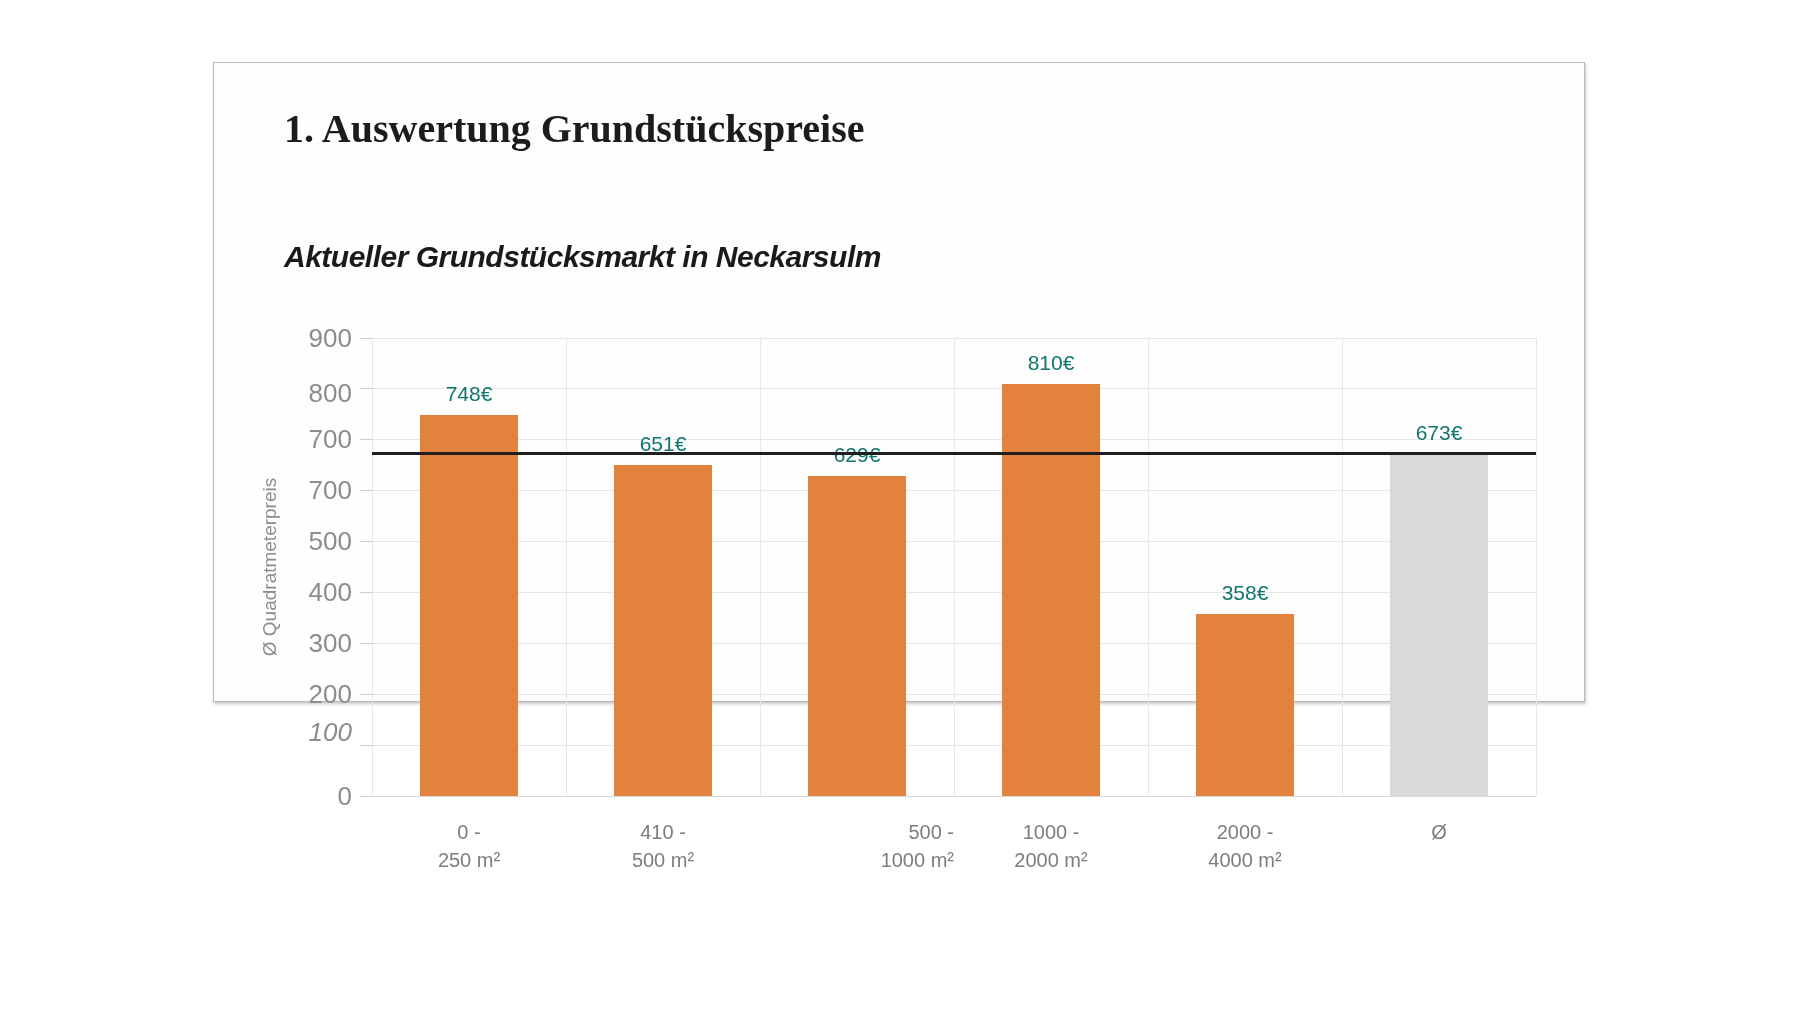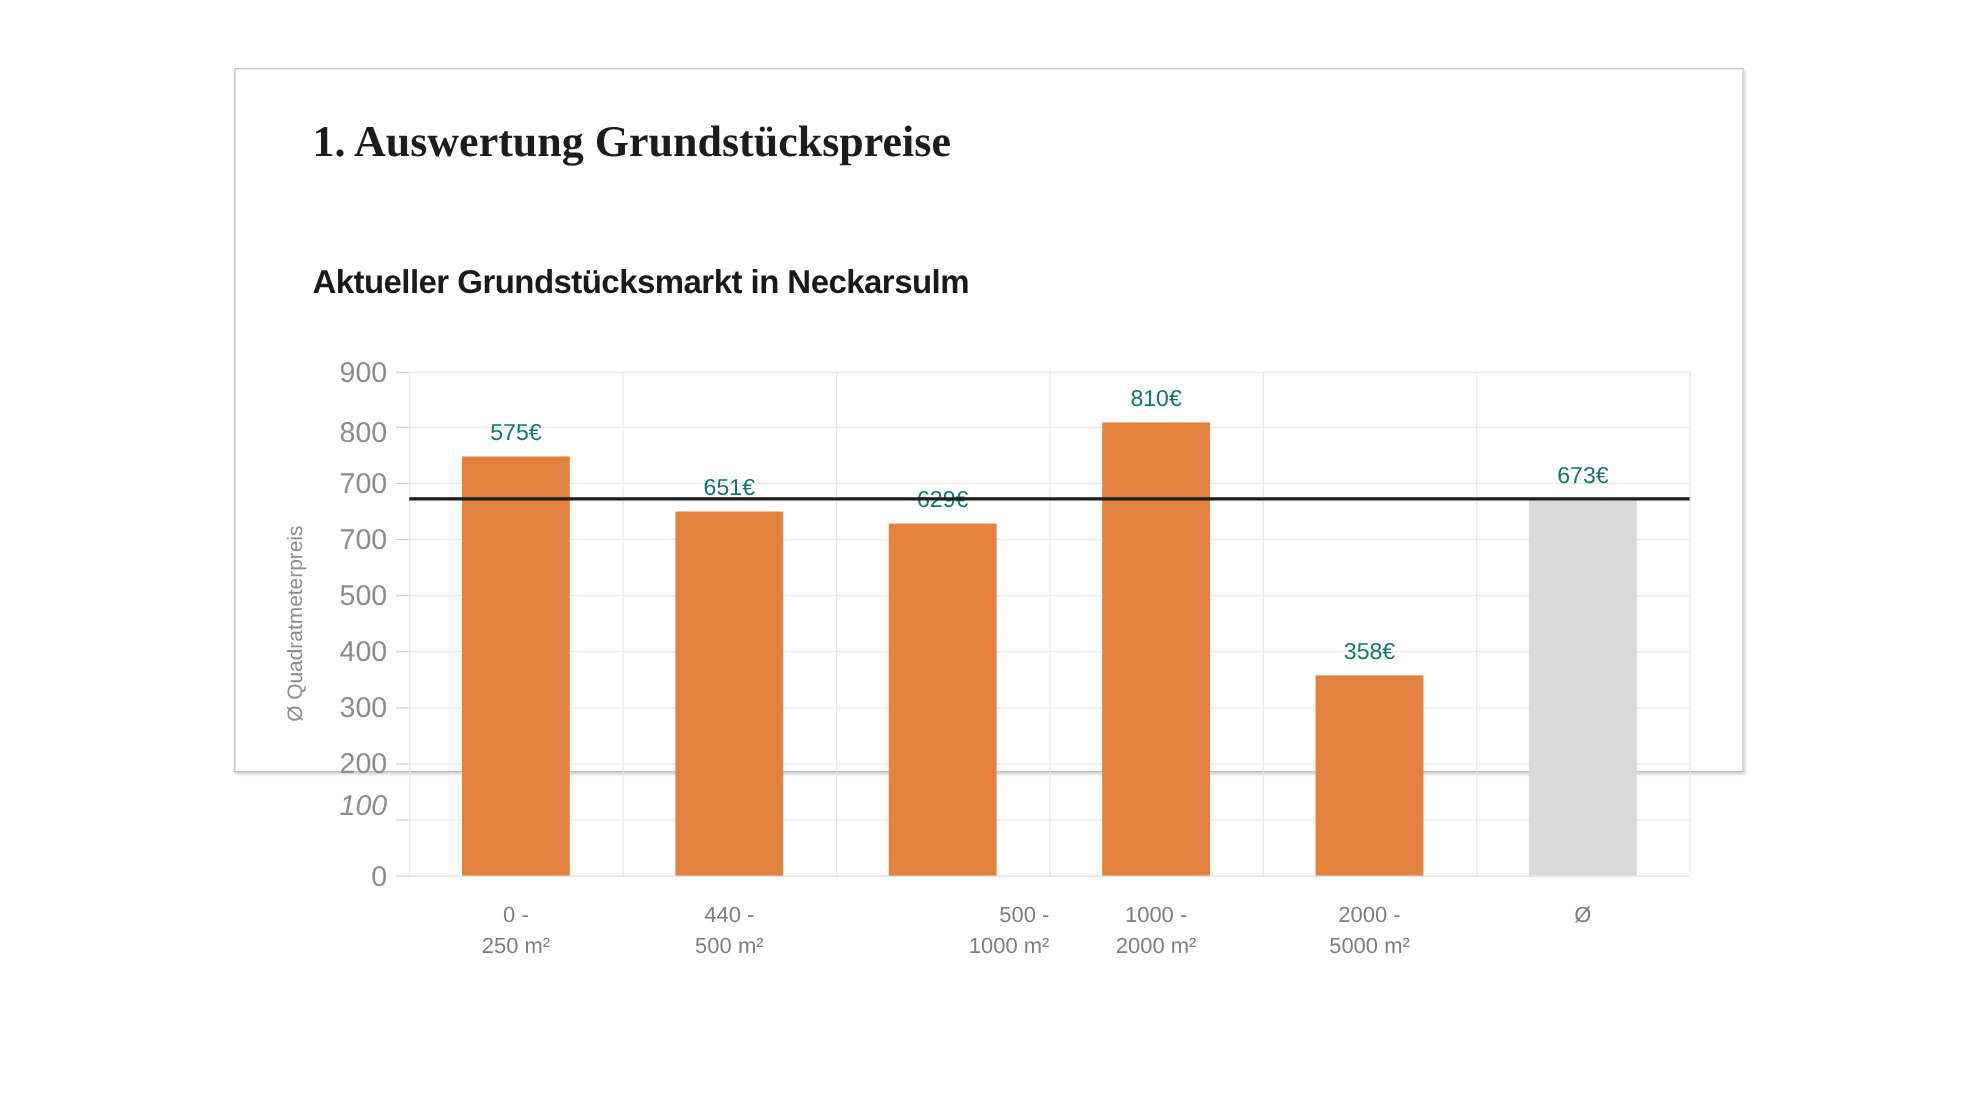--- a/index.html
+++ b/index.html
@@ -34,20 +34,21 @@
   .chart-title {
     position: absolute;
     left: 70px; top: 176px;
     font-family: "Liberation Sans", sans-serif;
     font-weight: 700;
     font-size: 30px;
     line-height: 36px;
     color: #1a1a1a;
     letter-spacing: -0.5px;
     white-space: nowrap;
+    font-style: italic;
   }
 
   .chart { position: absolute; left: 0; top: 0; width: 1372px; height: 860px; }
 
   .plot-area {
     position: absolute;
     left: 158px; top: 275px;
     width: 1164px; height: 458px;
   }
 
@@ -164,43 +165,43 @@
           <div class="tick-mark" style="top: -0.5px;"></div>
           <div class="y-tick-label" style="top: -10.5px;">900</div>
           <div class="gridline-v" style="left: -0.5px;"></div>
           <div class="gridline-v" style="left: 193.5px;"></div>
           <div class="gridline-v" style="left: 387.5px;"></div>
           <div class="gridline-v" style="left: 581.5px;"></div>
           <div class="gridline-v" style="left: 775.5px;"></div>
           <div class="gridline-v" style="left: 969.5px;"></div>
           <div class="gridline-v" style="left: 1163.5px;"></div>
           <div class="bar" style="left: 48px; top: 77.3511px; height: 380.649px; background: rgb(226, 130, 61);"></div>
-          <div class="bar-value-label" style="left: 17px; top: 43.3511px;">575€</div>
+          <div class="bar-value-label" style="left: 17px; top: 43.3511px;">748€</div>
           <div class="bar" style="left: 242px; top: 126.713px; height: 331.287px; background: rgb(226, 130, 61);"></div>
           <div class="bar-value-label" style="left: 211px; top: 92.7133px;">651€</div>
           <div class="bar" style="left: 436px; top: 137.909px; height: 320.091px; background: rgb(226, 130, 61);"></div>
           <div class="bar-value-label" style="left: 405px; top: 103.909px;">629€</div>
           <div class="bar" style="left: 630px; top: 45.8px; height: 412.2px; background: rgb(226, 130, 61);"></div>
           <div class="bar-value-label" style="left: 599px; top: 11.8px;">810€</div>
           <div class="bar" style="left: 824px; top: 275.818px; height: 182.182px; background: rgb(226, 130, 61);"></div>
           <div class="bar-value-label" style="left: 793px; top: 241.818px;">358€</div>
           <div class="bar" style="left: 1018px; top: 115.518px; height: 342.482px; background: rgb(217, 217, 217);"></div>
           <div class="bar-value-label" style="left: 987px; top: 81.5178px;">673€</div>
           <div class="average-line" style="top: 114.018px; background: rgb(31, 31, 31);"></div>
         </div>
 
       <div id="x-labels">
           <div class="x-tick-label" style="left: 158px;">0 -
 250 m²</div>
-          <div class="x-tick-label" style="left: 352px;">440 -
+          <div class="x-tick-label" style="left: 352px;">410 -
 500 m²</div>
           <div class="x-tick-label" style="left: 546px; text-align: right;">500 -
 1000 m²</div>
           <div class="x-tick-label" style="left: 740px;">1000 -
 2000 m²</div>
           <div class="x-tick-label" style="left: 934px;">2000 -
-5000 m²</div>
+4000 m²</div>
           <div class="x-tick-label" style="left: 1128px;">Ø</div>
         </div>
 
     </div>
   </div>
 </div>
 
 </body></html>

